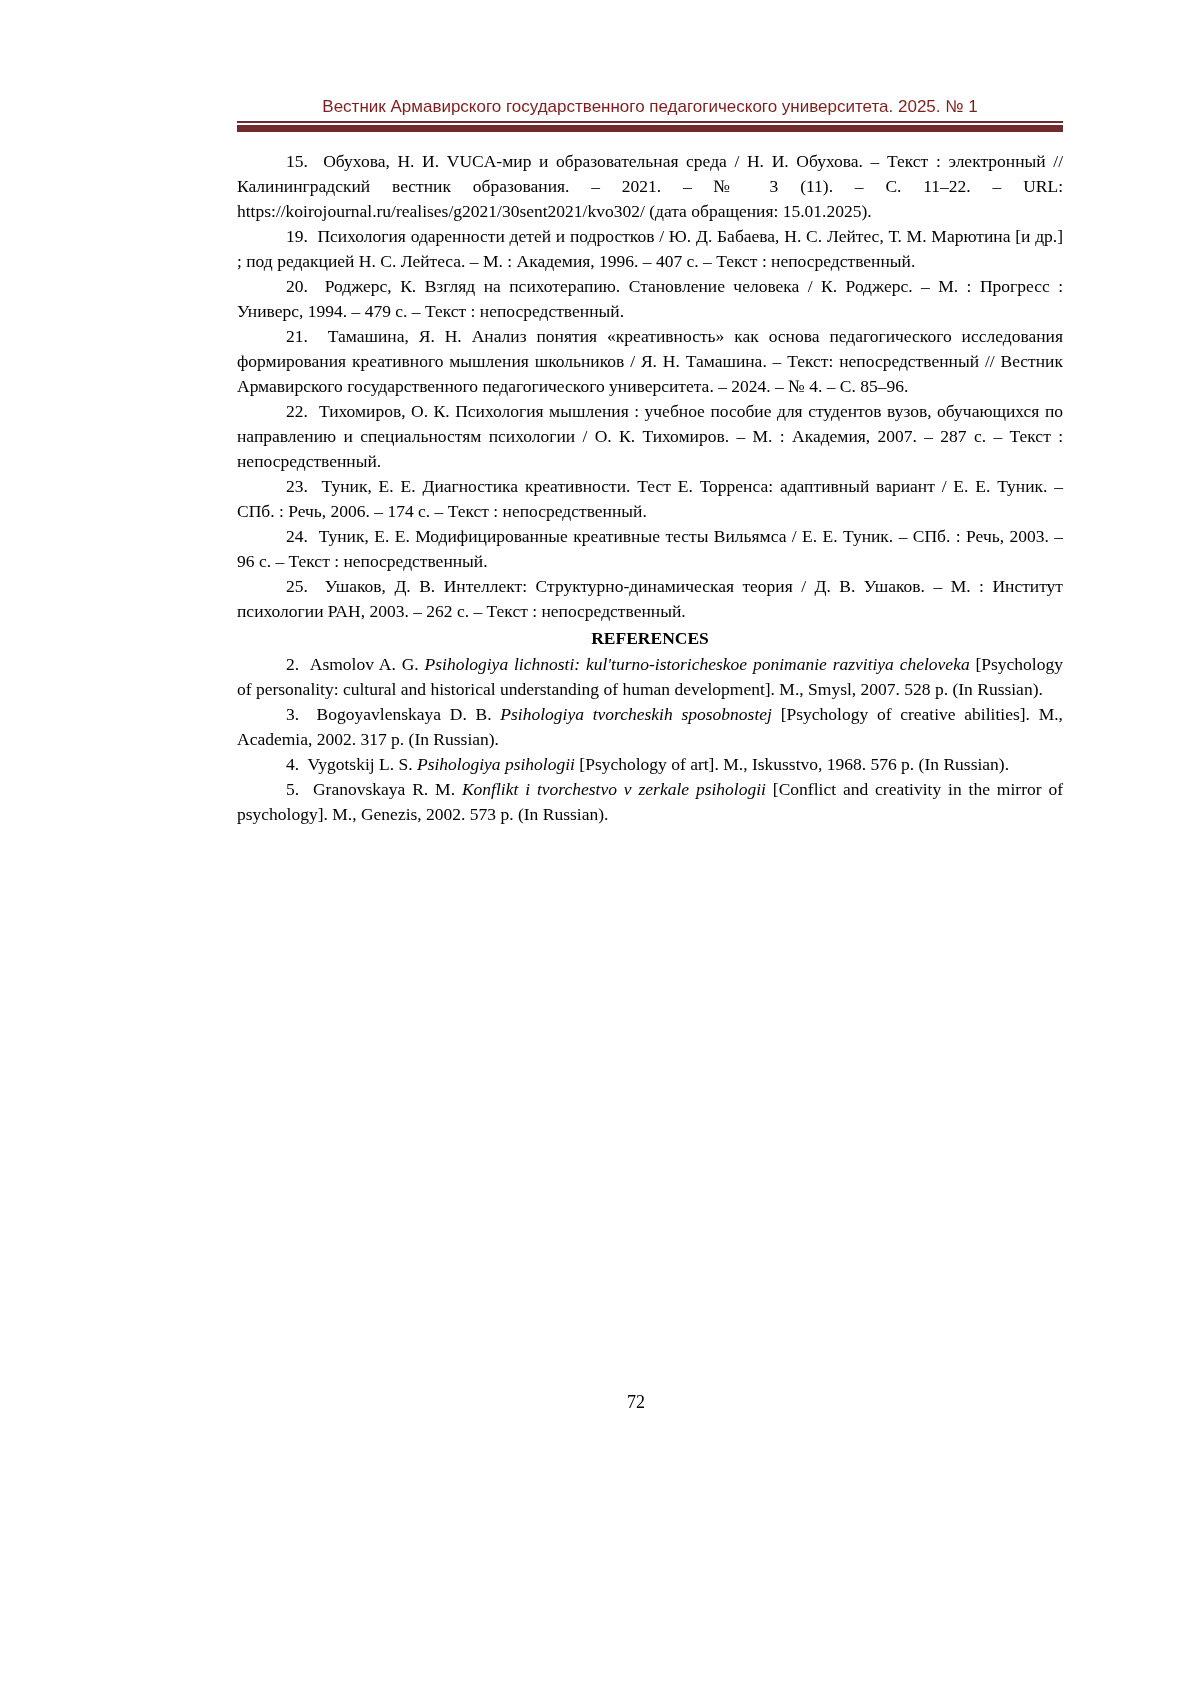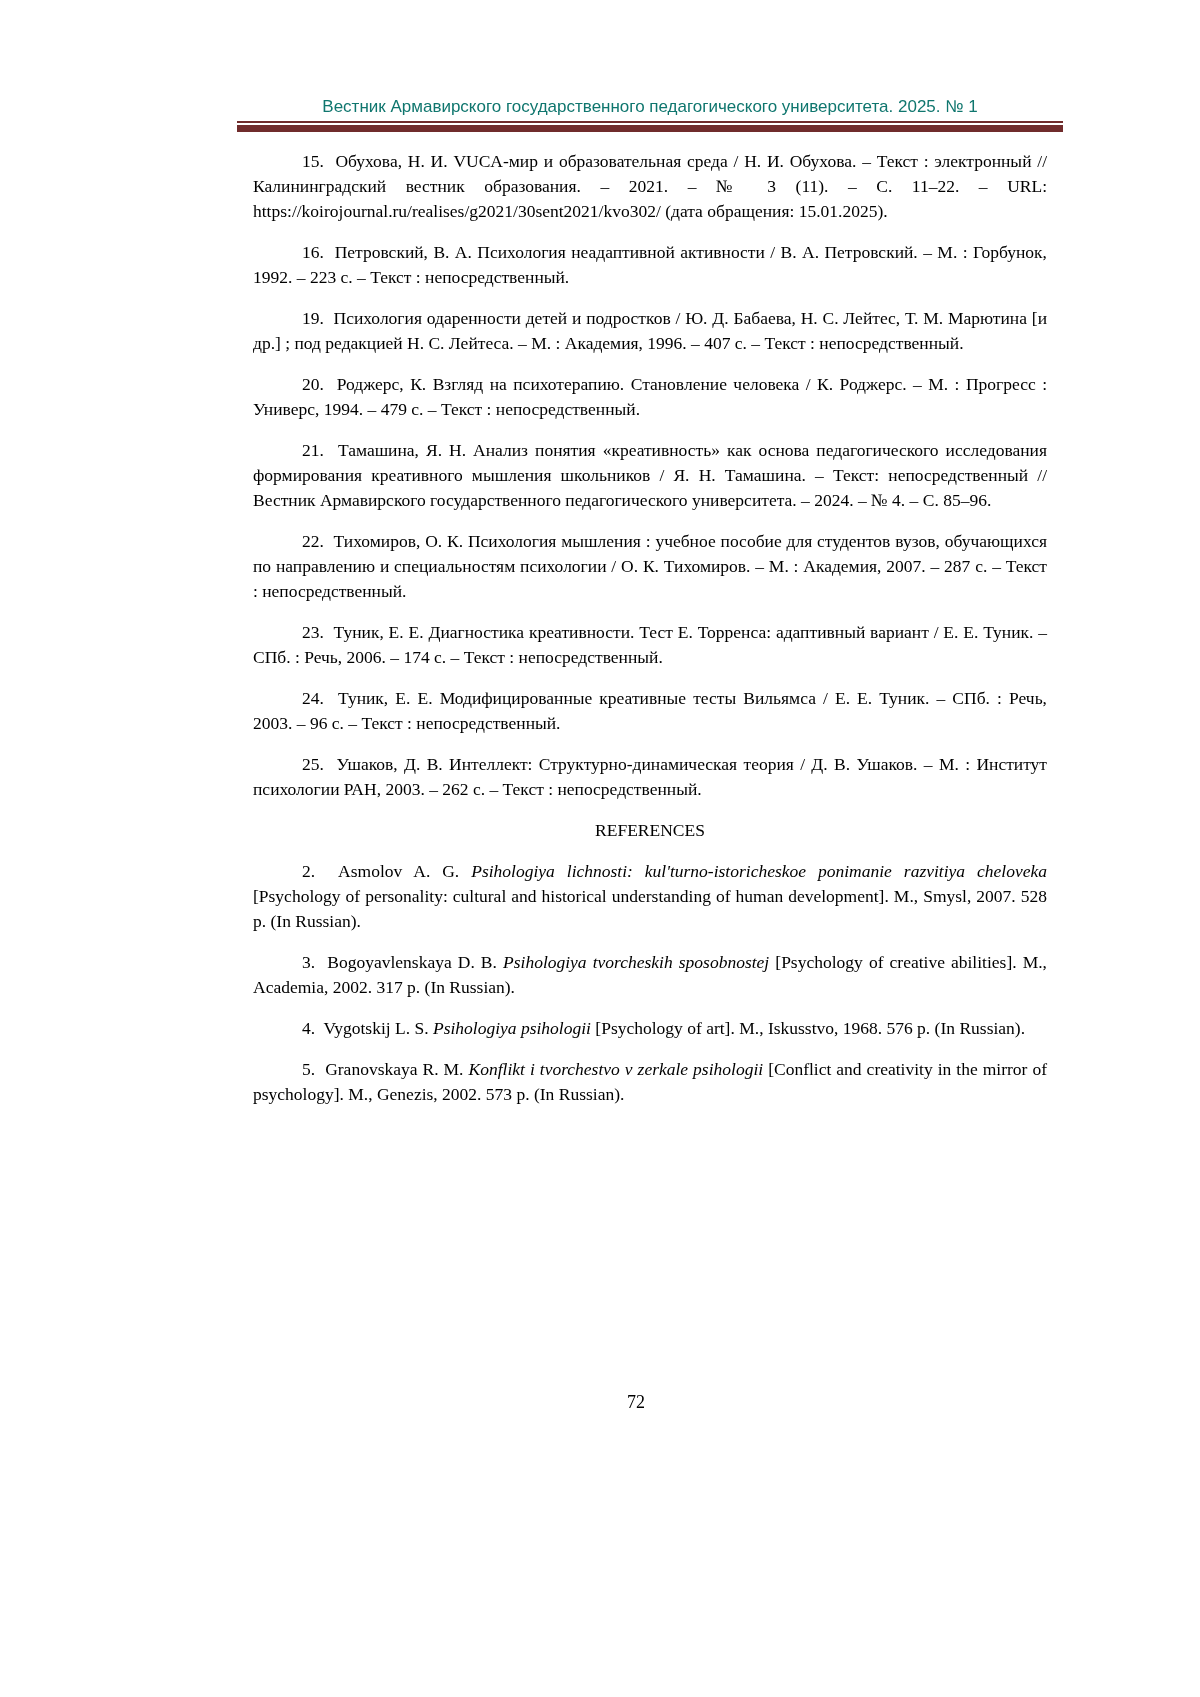--- a/index.html
+++ b/index.html
@@ -21,41 +21,41 @@
     left: 237px;
     top: 0;
     width: 826px;
   }
   .journal-title {
     padding-top: 96px;
     text-align: center;
     font-family: "Liberation Sans", sans-serif;
     font-size: 17px;
     line-height: 21px;
-    color: #0f766e;
+    color: #7f1d1d;
     white-space: nowrap;
   }
   .rule-thin  { height: 2px; margin-top: 4px; }
   .rule-thick { height: 7px; margin-top: 2px; }
   .body-text {
     margin-top: 17px;
     font-size: 17.5px;
     line-height: 25px;
     text-align: justify;
   }
   p.ref {
-    margin: 16px;
+    margin: 0;
     padding: 0;
     text-indent: 49px;
   }
   .ref-heading {
-    margin: 12px 0 1px 0;
+    margin: 2px 0 1px 0;
     text-align: center;
     font-size: 17.5px;
-    font-weight: normal;
+    font-weight: bold;
     line-height: 25px;
   }
   .it { font-style: italic; }
   .page-number {
     position: absolute;
     top: 1392px;
     left: 0;
     width: 100%;
     text-align: center;
     font-size: 18px;
@@ -70,21 +70,20 @@
 
     <div>
       <div class="journal-title">Вестник Армавирского государственного педагогического университета. 2025. № 1</div>
       <div class="rule-thin" style="background: rgb(112, 44, 44);"></div>
       <div class="rule-thick" style="background: rgb(112, 44, 44);"></div>
     </div>
 
     <div class="body-text">
       <div id="ru-list">
           <p class="ref">15.&nbsp;&nbsp;Обухова, Н. И. VUCA-мир и образовательная среда / Н. И. Обухова. – Текст : электронный // Калининградский вестник образования. – 2021. – № 3 (11). – С. 11–22. – URL: https://koirojournal.ru/realises/g2021/30sent2021/kvo302/ (дата обращения: 15.01.2025).</p>
-          <p class="ref">16.&nbsp;&nbsp;Петровский, В. А. Психология неадаптивной активности / В. А. Петровский. – М. : Горбунок, 1992. – 223 с. – Текст : непосредственный.</p>
           <p class="ref">19.&nbsp;&nbsp;Психология одаренности детей и подростков / Ю. Д. Бабаева, Н. С. Лейтес, Т. М. Марютина [и др.] ; под редакцией Н. С. Лейтеса. – М. : Академия, 1996. – 407 с. – Текст : непосредственный.</p>
           <p class="ref">20.&nbsp;&nbsp;Роджерс, К. Взгляд на психотерапию. Становление человека / К. Роджерс. – М. : Прогресс : Универс, 1994. – 479 с. – Текст : непосредственный.</p>
           <p class="ref">21.&nbsp;&nbsp;Тамашина, Я. Н. Анализ понятия «креативность» как основа педагогического исследования формирования креативного мышления школьников / Я. Н. Тамашина. – Текст: непосредственный // Вестник Армавирского государственного педагогического университета. – 2024. – № 4. – С. 85–96.</p>
           <p class="ref">22.&nbsp;&nbsp;Тихомиров, О. К. Психология мышления : учебное пособие для студентов вузов, обучающихся по направлению и специальностям психологии / О. К. Тихомиров. – М. : Академия, 2007. – 287 с. – Текст : непосредственный.</p>
           <p class="ref">23.&nbsp;&nbsp;Туник, Е. Е. Диагностика креативности. Тест Е. Торренса: адаптивный вариант / Е. Е. Туник. – СПб. : Речь, 2006. – 174 с. – Текст : непосредственный.</p>
           <p class="ref">24.&nbsp;&nbsp;Туник, Е. Е. Модифицированные креативные тесты Вильямса / Е. Е. Туник. – СПб. : Речь, 2003. – 96 с. – Текст : непосредственный.</p>
           <p class="ref">25.&nbsp;&nbsp;Ушаков, Д. В. Интеллект: Структурно-динамическая теория / Д. В. Ушаков. – М. : Институт психологии РАН, 2003. – 262 с. – Текст : непосредственный.</p>
         </div>
       <p class="ref-heading">REFERENCES</p>
       <div id="en-list">

